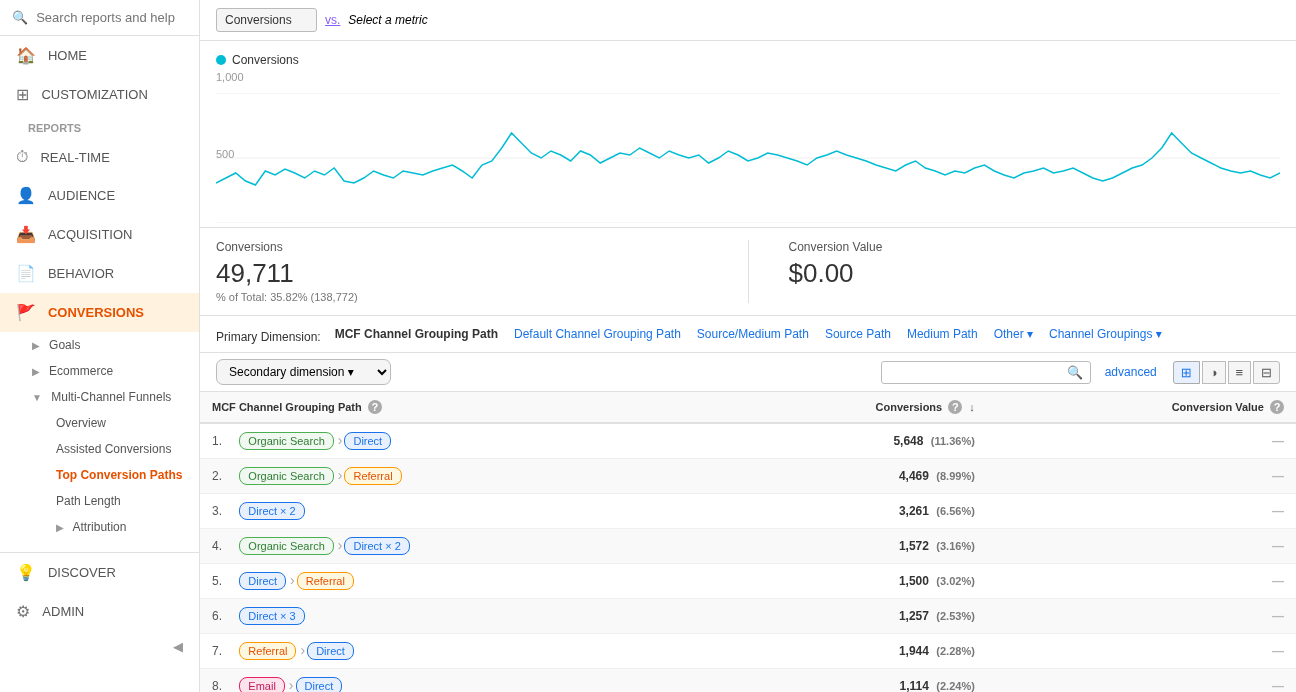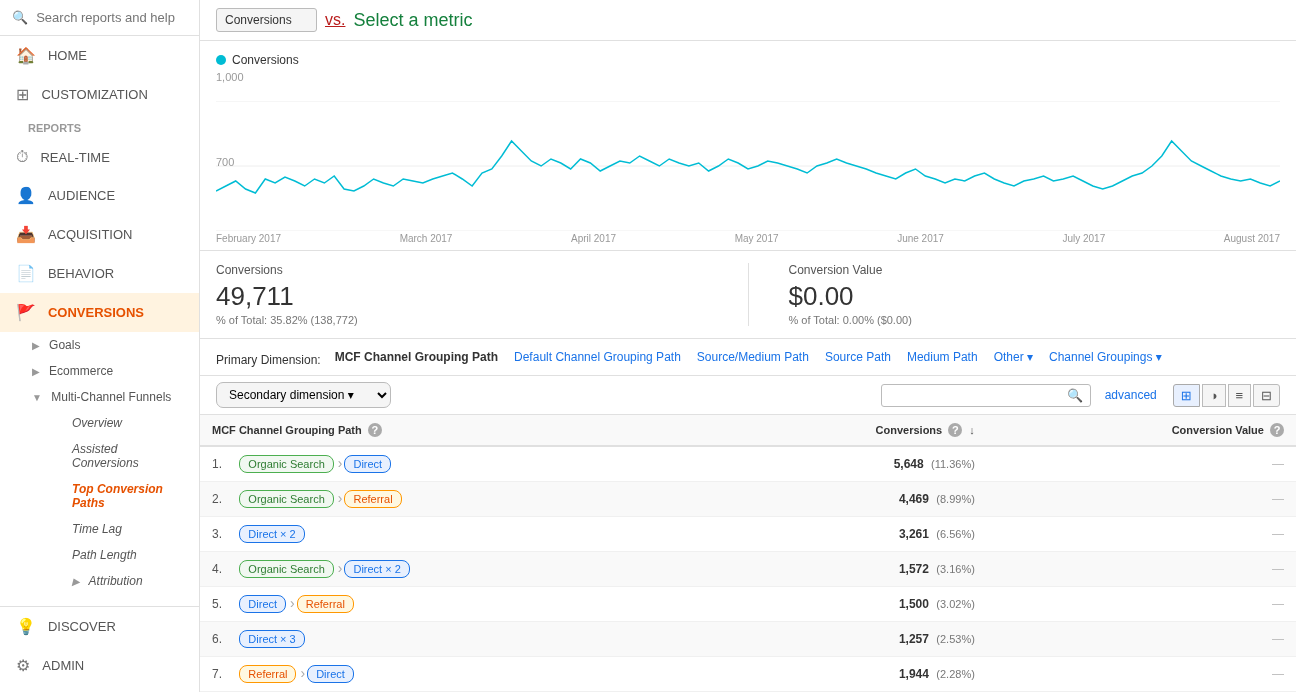--- a/index.html
+++ b/index.html
@@ -56,21 +56,21 @@
     }
     .sidebar-conversions .nav-icon { color: #e65100; }
     .sidebar-conversions span { color: #e65100; font-weight: 600; }
     .sub-menu-item {
       padding: 6px 16px 6px 32px;
       font-size: 12px;
       color: #555;
       cursor: pointer;
     }
     .sub-menu-item.active { color: #e65100; font-weight: 600; }
-    .sub-sub-menu { padding-left: 28px; font-style: italic; }
+    .sub-sub-menu { padding-left: 12px; }
     .expand-icon { font-size: 10px; margin-right: 6px; color: #999; }
     .collapse-btn {
       padding: 8px 16px;
       text-align: right;
       cursor: pointer;
       color: #999;
     }
 
     
     #main {
@@ -93,41 +93,41 @@
       border-radius: 3px;
       padding: 4px 24px 4px 8px;
       font-size: 12px;
       color: #333;
       background: #f5f5f5;
       cursor: pointer;
       position: relative;
       appearance: none;
       -webkit-appearance: none;
     }
-    .vs-label { font-size: 16px; color: #b91c1c; text-decoration: underline; }
-    .select-metric-link { font-size: 18px; color: #15803d; cursor: pointer; text-decoration: none; }
+    .vs-label { font-size: 12px; color: #8b5cf6; text-decoration: underline; }
+    .select-metric-link { font-size: 12px; color: #000000; cursor: pointer; text-decoration: none; font-style: italic; }
 
     
     .chart-area {
       padding: 12px 16px 4px;
       border-bottom: 1px solid #e0e0e0;
     }
     .chart-legend {
       display: flex;
       align-items: center;
       gap: 6px;
       margin-bottom: 4px;
     }
     .legend-dot {
       width: 10px; height: 10px;
       border-radius: 50%;
       background: #00bcd4;
     }
     .legend-label { font-size: 12px; color: #333; }
-    .chart-y-label { font-size: 11px; color: #999; margin-bottom: 18px; }
+    .chart-y-label { font-size: 11px; color: #999; margin-bottom: 10px; }
     .chart-y-label2 { font-size: 11px; color: #999; margin-bottom: 2px; }
     .chart-svg-container {
       width: 100%;
       height: 130px;
       position: relative;
     }
     .chart-x-labels {
       display: flex;
       justify-content: space-between;
       font-size: 10px;
@@ -217,21 +217,21 @@
       color: #333;
       font-size: 11px;
       white-space: nowrap;
     }
     .data-table th.num { text-align: right; }
     .data-table td {
       padding: 8px 12px;
       border-bottom: 1px solid #f0f0f0;
       vertical-align: middle;
     }
-    .data-table td.num { text-align: right; color: #333; }
+    .data-table td.num { text-align: right; color: #333; font-weight: bold; }
     .data-table tr:nth-child(odd) td { background: #fff; }
     .data-table tr:nth-child(even) td { background: #f9f9f9; }
     .row-num { color: #555; min-width: 24px; display: inline-block; }
 
     
     .path-tag {
       display: inline-flex;
       align-items: center;
       border-radius: 8px;
       padding: 2px 8px;
@@ -347,23 +347,20 @@
     <div class="sub-menu-item" style="padding-left:44px">
       <span>Overview</span>
     </div>
     <div class="sub-menu-item" style="padding-left:44px">
       <span>Assisted Conversions</span>
     </div>
     <div class="sub-menu-item active" style="padding-left:44px; color:#e65100; font-weight:600;">
       <span>Top Conversion Paths</span>
     </div>
     <div class="sub-menu-item" style="padding-left:44px">
-      <span>Time Lag</span>
-    </div>
-    <div class="sub-menu-item" style="padding-left:44px">
       <span>Path Length</span>
     </div>
     <div class="sub-menu-item" style="padding-left:44px">
       <span class="expand-icon">▶</span>
       <span>Attribution</span>
     </div>
   </div>
 
   <div style="margin-top: 12px; border-top: 1px solid #e0e0e0;">
     <div class="nav-item">
@@ -402,43 +399,33 @@
 
         <line x1="0" y1="0" x2="1080" y2="0" stroke="#eee" stroke-width="1"></line>
         <line x1="0" y1="65" x2="1080" y2="65" stroke="#eee" stroke-width="1"></line>
         <line x1="0" y1="130" x2="1080" y2="130" stroke="#eee" stroke-width="1"></line>
 
         <polyline fill="none" stroke="#00bcd4" stroke-width="1.5" points="
             0,90 10,85 20,80 30,88 40,92 50,78 60,82 70,76 80,80 90,85 100,78 110,82 120,75 130,88 140,90 150,85 160,78 170,82 180,85 190,78 200,80 210,82 220,78 230,75 240,72 250,78 260,85 270,72 280,68 290,55 300,40 310,50 320,60 330,65 340,58 350,62 360,68 370,58 380,62 390,70 400,65 410,60 420,62 430,55 440,60 450,65 460,58 470,62 480,65 490,62 500,70 510,65 520,58 530,62 540,68 550,65 560,60 570,62 580,65 590,68 600,72 610,65 620,62 630,58 640,62 650,65 660,68 670,72 680,75 690,78 700,72 710,68 720,75 730,78 740,82 750,78 760,80 770,75 780,72 790,78 800,82 810,85 820,80 830,78 840,75 850,80 860,78 870,75 880,80 890,85 900,88 910,85 920,80 930,75 940,72 950,65 960,55 970,40 980,50 990,60 1000,65 1010,70 1020,75 1030,78 1040,80 1050,78 1060,82 1070,85 1080,80
           "></polyline>
       </svg>
     </div>
-    <div class="chart-y-label2" style="position:relative; top:-75px; margin-bottom:-12px;">700</div>
-    <div class="chart-x-labels">
-      <span>February 2017</span>
-      <span>March 2017</span>
-      <span>April 2017</span>
-      <span>May 2017</span>
-      <span>June 2017</span>
-      <span>July 2017</span>
-      <span>August 2017</span>
-    </div>
+    <div class="chart-y-label2" style="position:relative; top:-75px; margin-bottom:-12px;">500</div>
   </div>
 
   <div class="stats-row">
     <div class="stat-block">
       <div class="stat-title">Conversions</div>
       <div class="stat-value">49,711</div>
       <div class="stat-sub">% of Total: 35.82% (138,772)</div>
     </div>
     <div class="stat-divider"></div>
     <div class="stat-block">
       <div class="stat-title">Conversion Value</div>
       <div class="stat-value">$0.00</div>
-      <div class="stat-sub">% of Total: 0.00% ($0.00)</div>
     </div>
   </div>
 
   <div class="dim-bar">
     <span class="dim-label">Primary Dimension:</span>
     <a class="dim-link active">MCF Channel Grouping Path</a>
     <a class="dim-link">Default Channel Grouping Path</a>
     <a class="dim-link">Source/Medium Path</a>
     <a class="dim-link">Source Path</a>
     <a class="dim-link">Medium Path</a>

